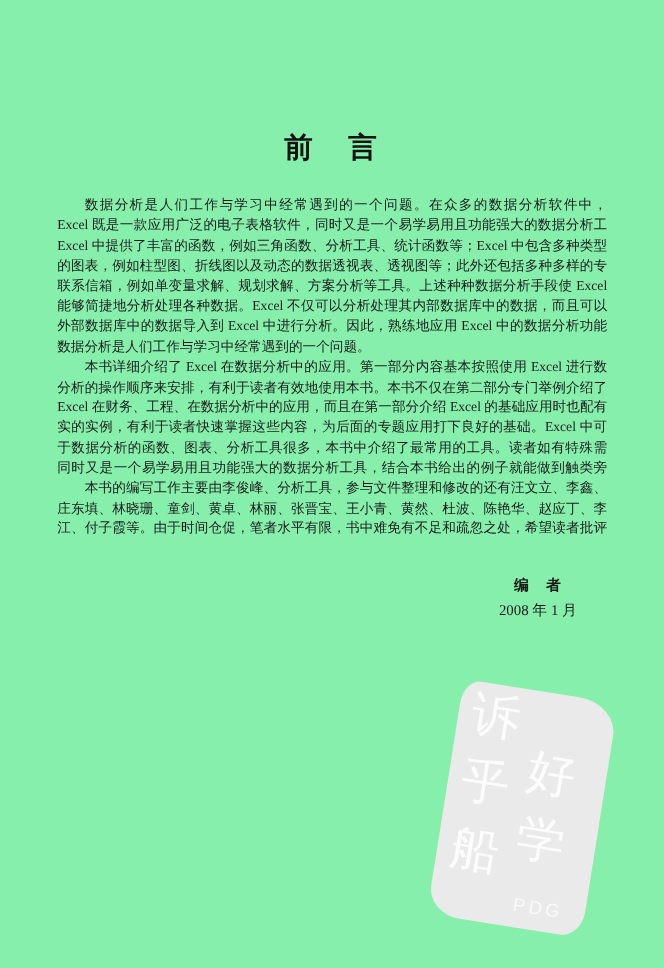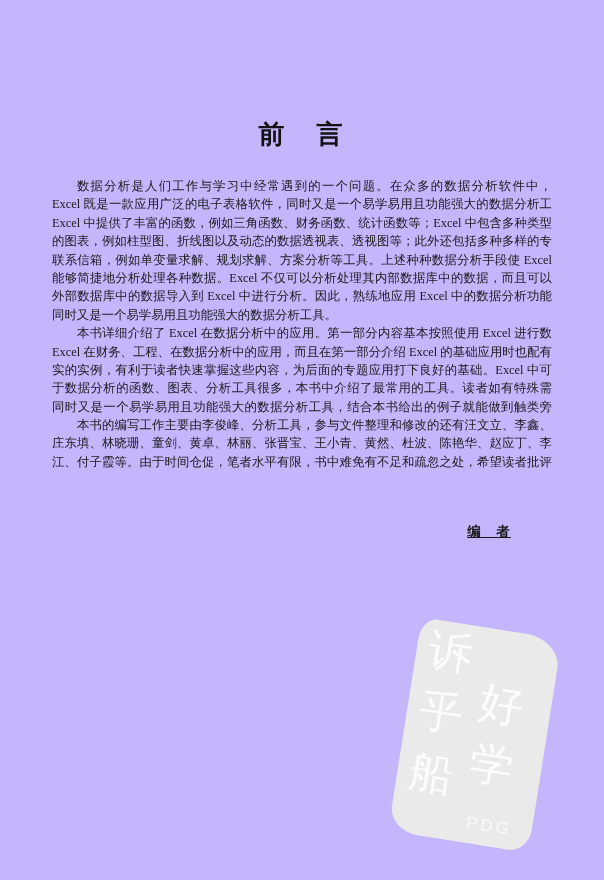--- a/index.html
+++ b/index.html
@@ -1,20 +1,20 @@
 <!DOCTYPE html>
 <html lang="zh"><head>
 <meta charset="utf-8">
 <style>
   html,body{margin:0;padding:0;background:#d8d8d8;}
   .page{
     position:relative;
     width:604px;height:880px;
     margin:0 auto;
-    background:#c4b5fd;
+    background:#86efac;
     overflow:hidden;
     font-family:"Liberation Serif","DejaVu Serif",serif;
     color:#1a1a1a;
   }
   .title{
     position:absolute;
     top:117px;left:0;width:100%;
     margin:0;
     text-align:center;
     font-family:"Liberation Sans","DejaVu Sans",sans-serif;
@@ -40,21 +40,21 @@
   .line.indent{text-indent:25px;}
   .line.end{text-align-last:left;}
   .colophon{
     position:absolute;
     top:520px;left:428px;width:122px;
     text-align:center;
     font-size:13.5px;
     line-height:23px;
     color:#1a1a1a;
   }
-  .colophon .sig{letter-spacing:1px;font-weight:bold;text-decoration:underline;}
+  .colophon .sig{letter-spacing:1px;font-weight:bold;}
   
   .seal{
     position:absolute;
     left:404px;top:627px;
     width:142px;height:216px;
     background:#eaeaea;
     border-radius:16px 36px 20px 30px / 22px 30px 24px 26px;
     transform:rotate(9deg);
     transform-origin:50% 50%;
   }
@@ -86,43 +86,45 @@
 <body>
 
 <div class="page">
 
   <h1 class="title">前　言</h1>
 
   <div class="body-text">
       <div class="para">
         <div class="line indent">数据分析是人们工作与学习中经常遇到的一个问题。在众多的数据分析软件中，Microsoft</div>
         <div class="line">Excel 既是一款应用广泛的电子表格软件，同时又是一个易学易用且功能强大的数据分析工具。</div>
-        <div class="line">Excel 中提供了丰富的函数，例如三角函数、财务函数、统计函数等；Excel 中包含多种类型</div>
+        <div class="line">Excel 中提供了丰富的函数，例如三角函数、分析工具、统计函数等；Excel 中包含多种类型</div>
         <div class="line">的图表，例如柱型图、折线图以及动态的数据透视表、透视图等；此外还包括多种多样的专用</div>
         <div class="line">联系信箱，例如单变量求解、规划求解、方案分析等工具。上述种种数据分析手段使 Excel</div>
         <div class="line">能够简捷地分析处理各种数据。Excel 不仅可以分析处理其内部数据库中的数据，而且可以将</div>
         <div class="line">外部数据库中的数据导入到 Excel 中进行分析。因此，熟练地应用 Excel 中的数据分析功能可</div>
-        <div class="line end">同时又是一个易学易用且功能强大的数据分析工具。</div>
+        <div class="line end">数据分析是人们工作与学习中经常遇到的一个问题。</div>
       </div>
       <div class="para">
         <div class="line indent">本书详细介绍了 Excel 在数据分析中的应用。第一部分内容基本按照使用 Excel 进行数据</div>
+        <div class="line">分析的操作顺序来安排，有利于读者有效地使用本书。本书不仅在第二部分专门举例介绍了</div>
         <div class="line">Excel 在财务、工程、在数据分析中的应用，而且在第一部分介绍 Excel 的基础应用时也配有详</div>
         <div class="line">实的实例，有利于读者快速掌握这些内容，为后面的专题应用打下良好的基础。Excel 中可用</div>
         <div class="line">于数据分析的函数、图表、分析工具很多，本书中介绍了最常用的工具。读者如有特殊需要，</div>
         <div class="line end">同时又是一个易学易用且功能强大的数据分析工具，结合本书给出的例子就能做到触类旁通。</div>
       </div>
       <div class="para">
         <div class="line indent">本书的编写工作主要由李俊峰、分析工具，参与文件整理和修改的还有汪文立、李鑫、</div>
         <div class="line">庄东填、林晓珊、童剑、黄卓、林丽、张晋宝、王小青、黄然、杜波、陈艳华、赵应丁、李泽</div>
         <div class="line">江、付子霞等。由于时间仓促，笔者水平有限，书中难免有不足和疏忽之处，希望读者批评指</div>
       </div>
     </div>
 
   <div class="colophon">
     <div class="sig">编　者</div>
+    <div class="date">2008 年 1 月</div>
   </div>
 
   <div class="seal">
     <div class="seal-col left">
         <span class="seal-char">诉</span>
         <span class="seal-char">乎</span>
         <span class="seal-char">船</span>
       </div>
     <div class="seal-col right">
         <span class="seal-char">好</span>

